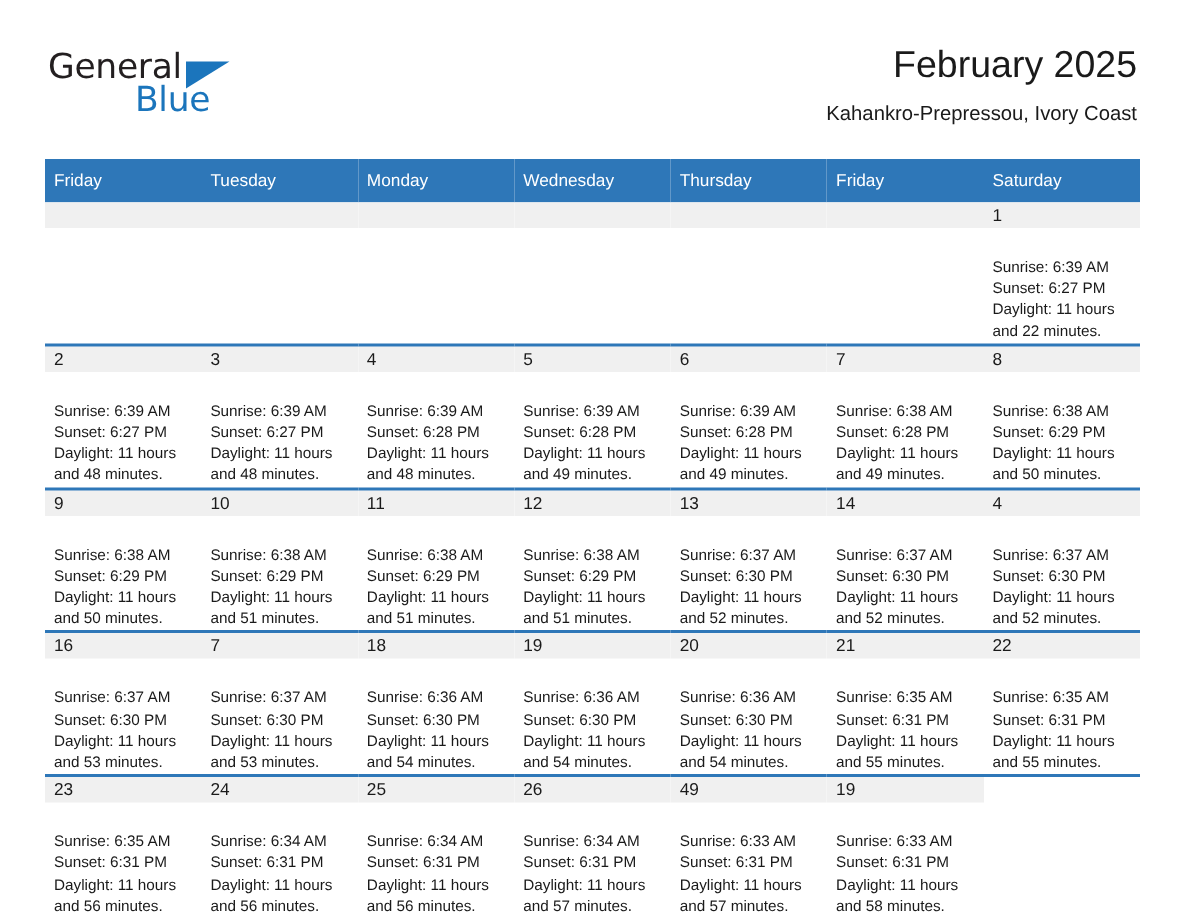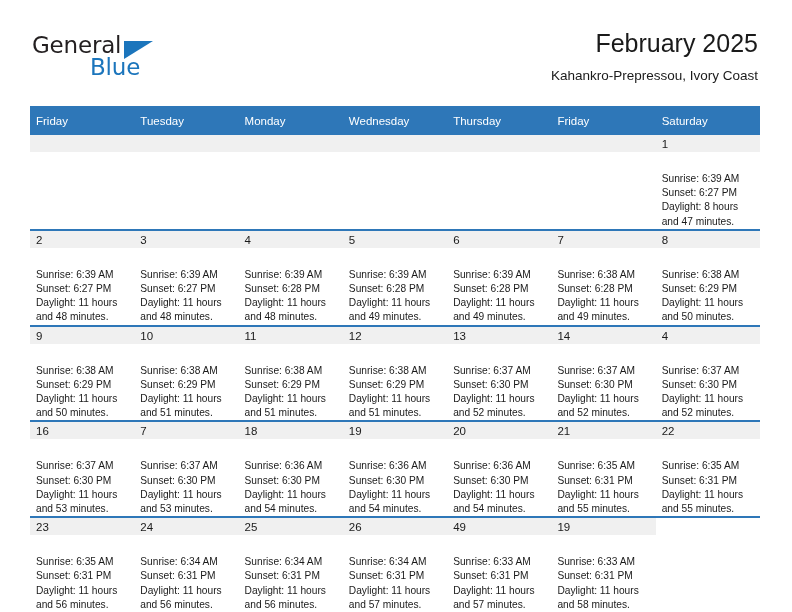--- a/index.html
+++ b/index.html
@@ -222,21 +222,21 @@
               <div class="daynum-strip blank-strip"></div>
             </td>
             <td class="day">
               <div class="daynum-strip blank-strip"></div>
             </td>
             <td class="day">
               <div class="daynum-strip">1</div>
               <div class="cell-body">
                 <div>Sunrise: 6:39 AM</div>
                 <div>Sunset: 6:27 PM</div>
-                <div class="daylight">Daylight: 8 hours and 47 minutes.</div>
+                <div class="daylight">Daylight: 11 hours and 22 minutes.</div>
               </div>
             </td>
           </tr>
           <tr class="week">
             <td class="day">
               <div class="daynum-strip">2</div>
               <div class="cell-body">
                 <div>Sunrise: 6:39 AM</div>
                 <div>Sunset: 6:27 PM</div>
                 <div class="daylight">Daylight: 11 hours and 48 minutes.</div>

